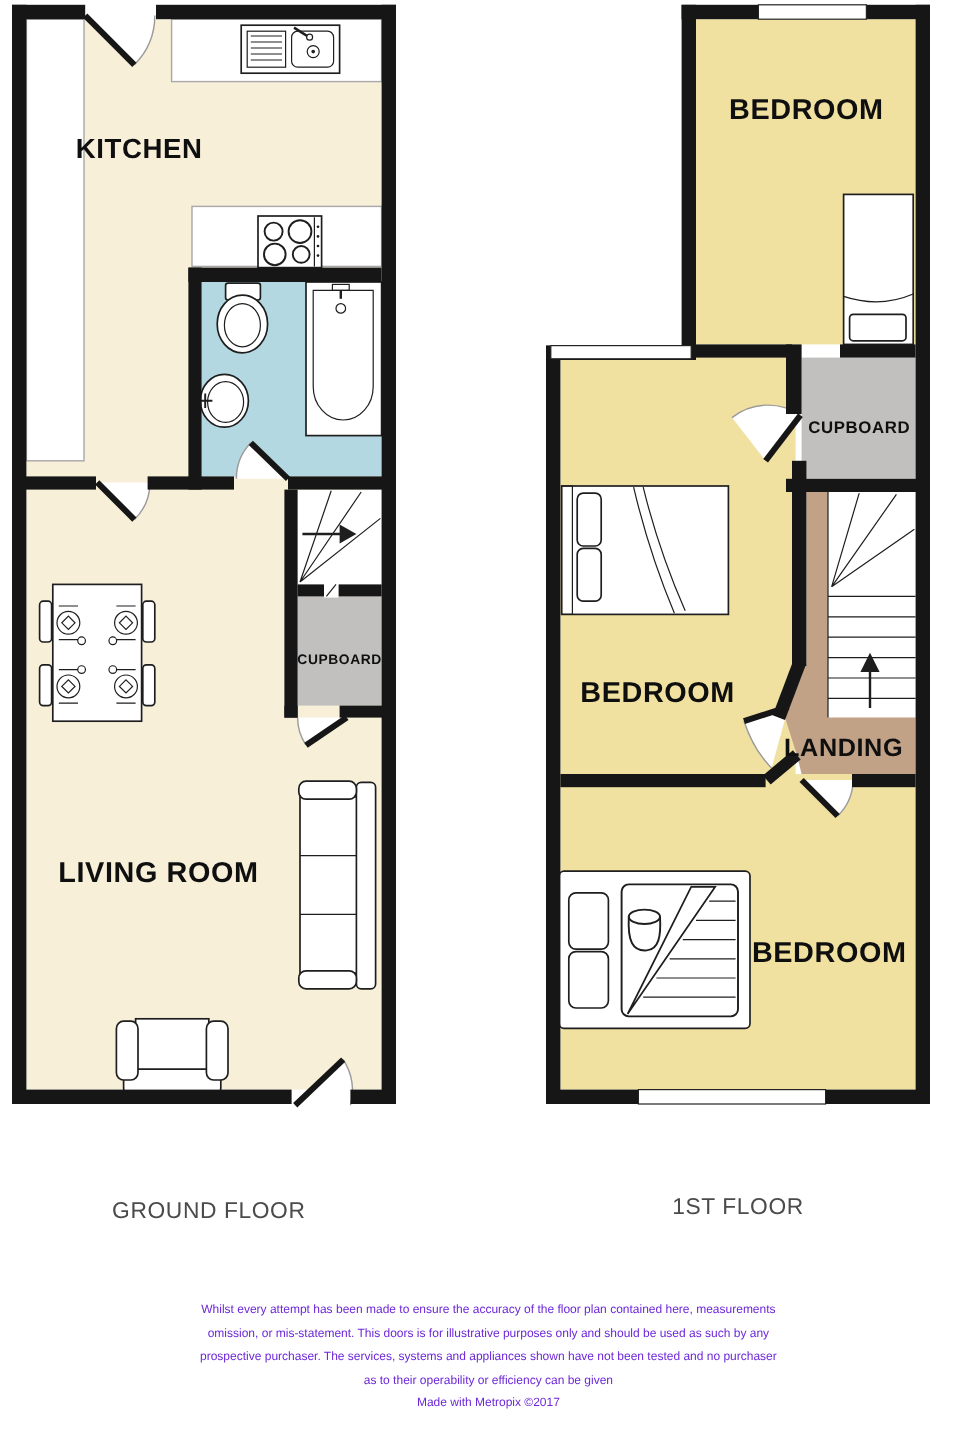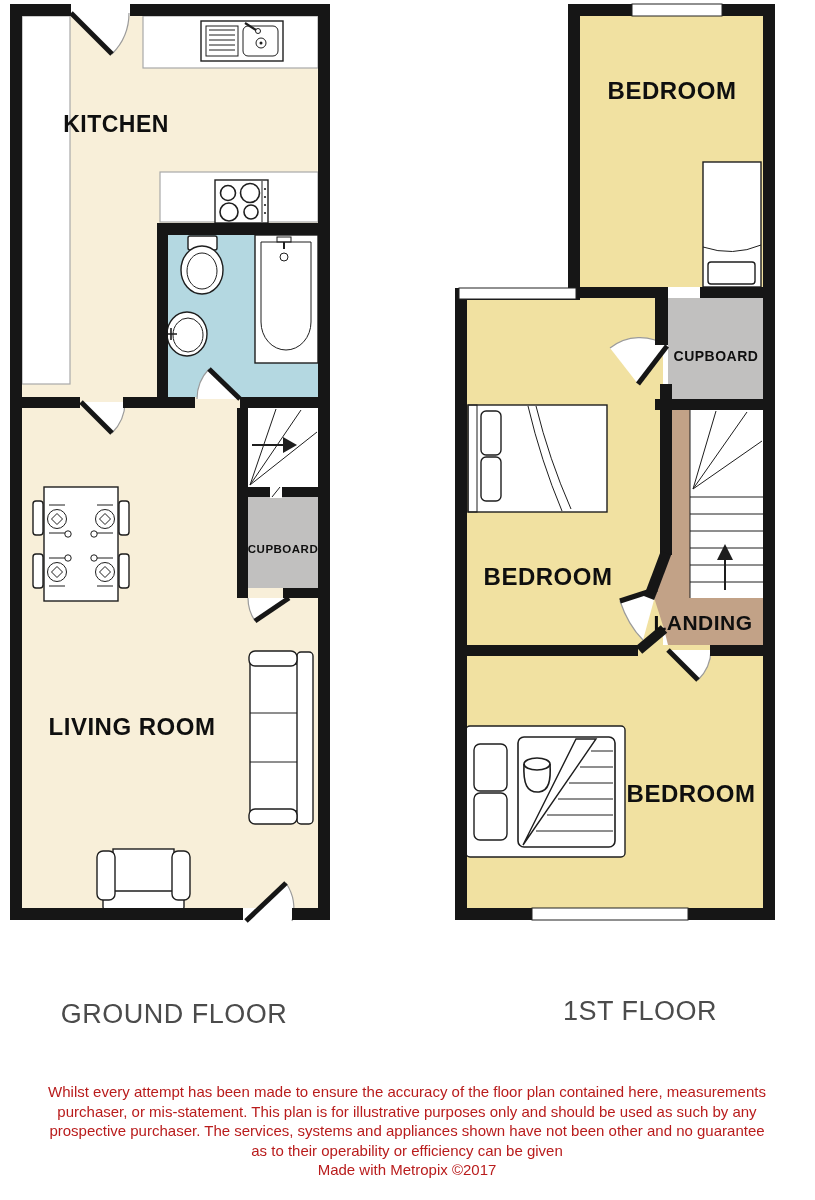--- a/index.html
+++ b/index.html
@@ -9,24 +9,24 @@
   .counter{fill:#ffffff;stroke:#a9a9a9;stroke-width:1.2;}
   .furn{fill:#ffffff;stroke:#1e1e1e;stroke-width:1.4;}
   .thin{fill:none;stroke:#1e1e1e;stroke-width:1;}
   .thin2{fill:none;stroke:#1e1e1e;stroke-width:1.6;}
   .arc{fill:none;stroke:#9b9b9b;stroke-width:1.2;}
   .wedge{fill:#ffffff;}
   .leaf{stroke:#161616;stroke-width:5;}
   .win{fill:#ffffff;stroke:#222;stroke-width:1;}
   .lbl{font-family:"Liberation Sans",sans-serif;font-weight:bold;fill:#0f0f0f;
        letter-spacing:.5px;text-anchor:middle;}
-  .floor-label{position:absolute;text-align:center;font-size:27px;color:#4b4b4b;
+  .floor-label{position:absolute;text-align:center;font-size:19px;color:#4b4b4b;
        letter-spacing:.5px;}
   .disclaimer{position:absolute;left:27px;top:1082px;width:760px;text-align:center;
-       font-size:15px;line-height:19.5px;color:#b91c1c;white-space:nowrap;}
+       font-size:10px;line-height:19.5px;color:#6d28d9;white-space:nowrap;}
 </style>
 </head>
 <body>
 
 <div class="page">
 
 <svg class="plan-svg" width="815" height="940" viewBox="0 0 815 940">
 
   <g>
 
@@ -264,23 +264,23 @@
 
     <text class="lbl" x="672" y="99" font-size="24">BEDROOM</text>
     <text class="lbl" x="716" y="361" font-size="14">CUPBOARD</text>
     <text class="lbl" x="548" y="585" font-size="24">BEDROOM</text>
     <text class="lbl" x="703" y="630" font-size="21">LANDING</text>
     <text class="lbl" x="691" y="802" font-size="24">BEDROOM</text>
   </g>
 </svg>
 
 <div class="floor-label" style="left:14px;top:999px;width:320px;">GROUND FLOOR</div>
-<div class="floor-label" style="left:480px;top:996px;width:320px;">1ST FLOOR</div>
+<div class="floor-label" style="left:455px;top:996px;width:320px;">1ST FLOOR</div>
 
 <div class="disclaimer">
   <div>Whilst every attempt has been made to ensure the accuracy of the floor plan contained here, measurements</div>
-  <div>purchaser, or mis-statement. This plan is for illustrative purposes only and should be used as such by any</div>
-  <div>prospective purchaser. The services, systems and appliances shown have not been other and no guarantee</div>
+  <div>omission, or mis-statement. This doors is for illustrative purposes only and should be used as such by any</div>
+  <div>prospective purchaser. The services, systems and appliances shown have not been tested and no purchaser</div>
   <div>as to their operability or efficiency can be given</div>
   <div>Made with Metropix ©2017</div>
 </div>
 
 </div>
 
 </body></html>

